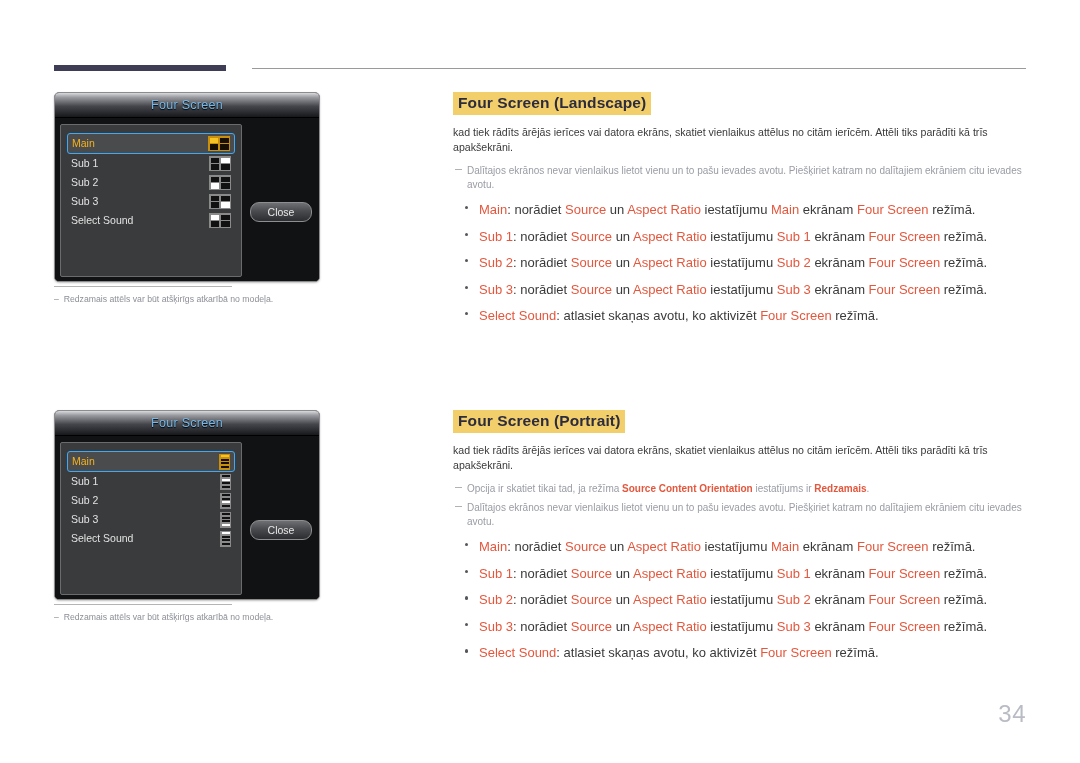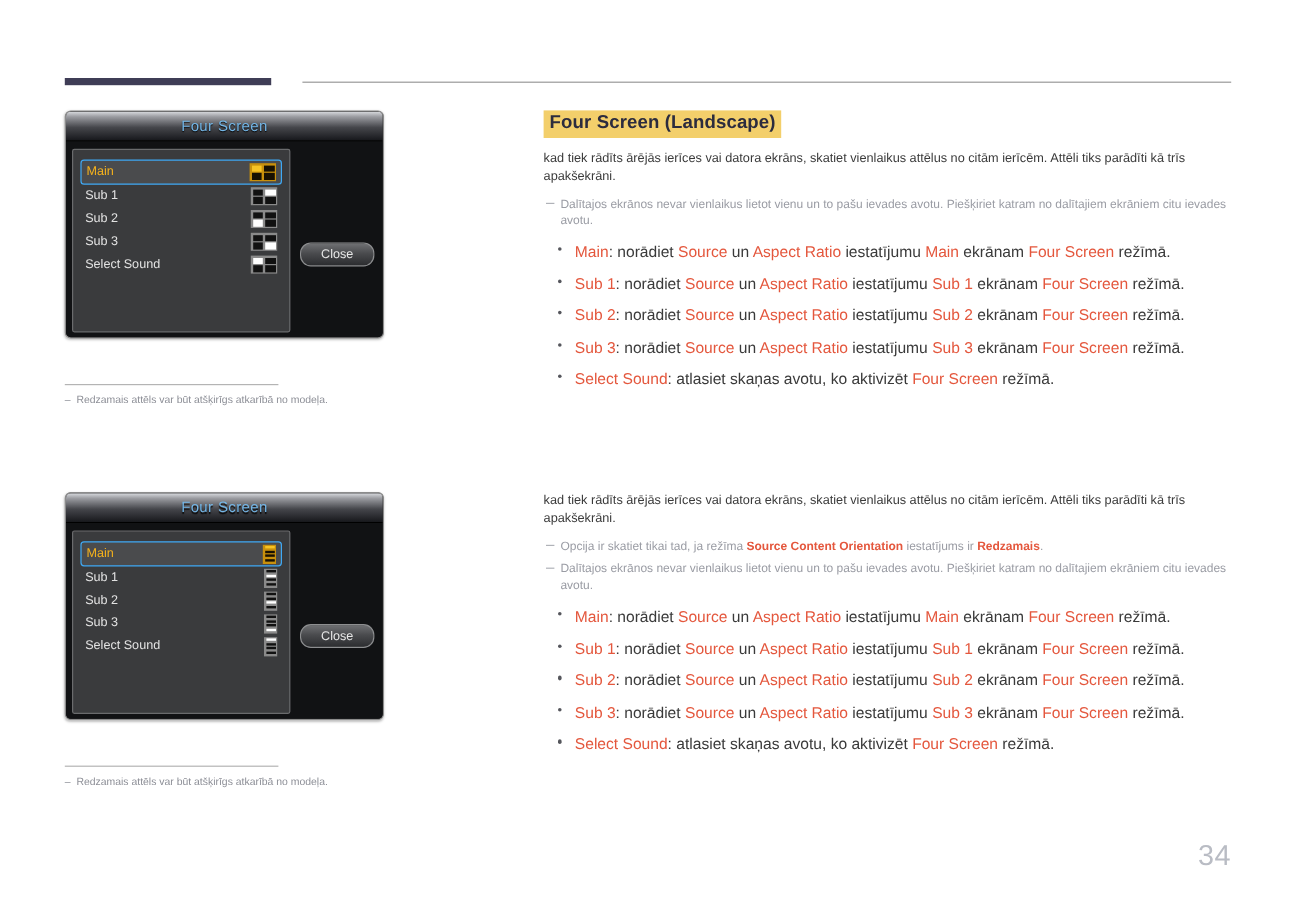--- a/index.html
+++ b/index.html
@@ -172,21 +172,21 @@
     color: #e8e8e8;
     font-size: 10.5px;
     display: flex;
     align-items: center;
     justify-content: center;
     box-sizing: border-box;
   }
 
   
   .caption-wrap {
-    margin-top: 38px;
+    margin-top: 4px;
     width: 200px;
   }
   .caption-rule {
     width: 178px;
     height: 1px;
     background: #b4b4b4;
     margin-bottom: 7px;
   }
   .caption-text {
     font-size: 8.7px;
@@ -443,20 +443,21 @@
 
       <div class="caption-wrap">
         <div class="caption-rule"></div>
         <div class="caption-text">
           <span>–&nbsp;&nbsp;</span><span>Redzamais attēls var būt atšķirīgs atkarībā no modeļa.</span>
         </div>
       </div>
     </div>
 
     <div class="right-col">
+      <div class="heading">Four Screen (Portrait)</div>
       <div class="intro">kad tiek rādīts ārējās ierīces vai datora ekrāns, skatiet vienlaikus attēlus no citām ierīcēm. Attēli tiks parādīti kā trīs apakšekrāni.</div>
       <div>
           <div class="note"><span>Opcija ir skatiet tikai tad, ja režīma </span><span class="kw">Source Content Orientation</span><span> iestatījums ir </span><span class="kw">Redzamais</span><span>.</span></div>
           <div class="note"><span>Dalītajos ekrānos nevar vienlaikus lietot vienu un to pašu ievades avotu. Piešķiriet katram no dalītajiem ekrāniem citu ievades avotu.</span></div>
         </div>
       <div class="bullets">
           <div class="bullet"><span class="or">Main</span><span>: norādiet </span><span class="or">Source</span><span> un </span><span class="or">Aspect Ratio</span><span> iestatījumu </span><span class="or">Main</span><span> ekrānam </span><span class="or">Four Screen</span><span> režīmā.</span></div>
           <div class="bullet"><span class="or">Sub 1</span><span>: norādiet </span><span class="or">Source</span><span> un </span><span class="or">Aspect Ratio</span><span> iestatījumu </span><span class="or">Sub 1</span><span> ekrānam </span><span class="or">Four Screen</span><span> režīmā.</span></div>
           <div class="bullet"><span class="or">Sub 2</span><span>: norādiet </span><span class="or">Source</span><span> un </span><span class="or">Aspect Ratio</span><span> iestatījumu </span><span class="or">Sub 2</span><span> ekrānam </span><span class="or">Four Screen</span><span> režīmā.</span></div>
           <div class="bullet"><span class="or">Sub 3</span><span>: norādiet </span><span class="or">Source</span><span> un </span><span class="or">Aspect Ratio</span><span> iestatījumu </span><span class="or">Sub 3</span><span> ekrānam </span><span class="or">Four Screen</span><span> režīmā.</span></div>

